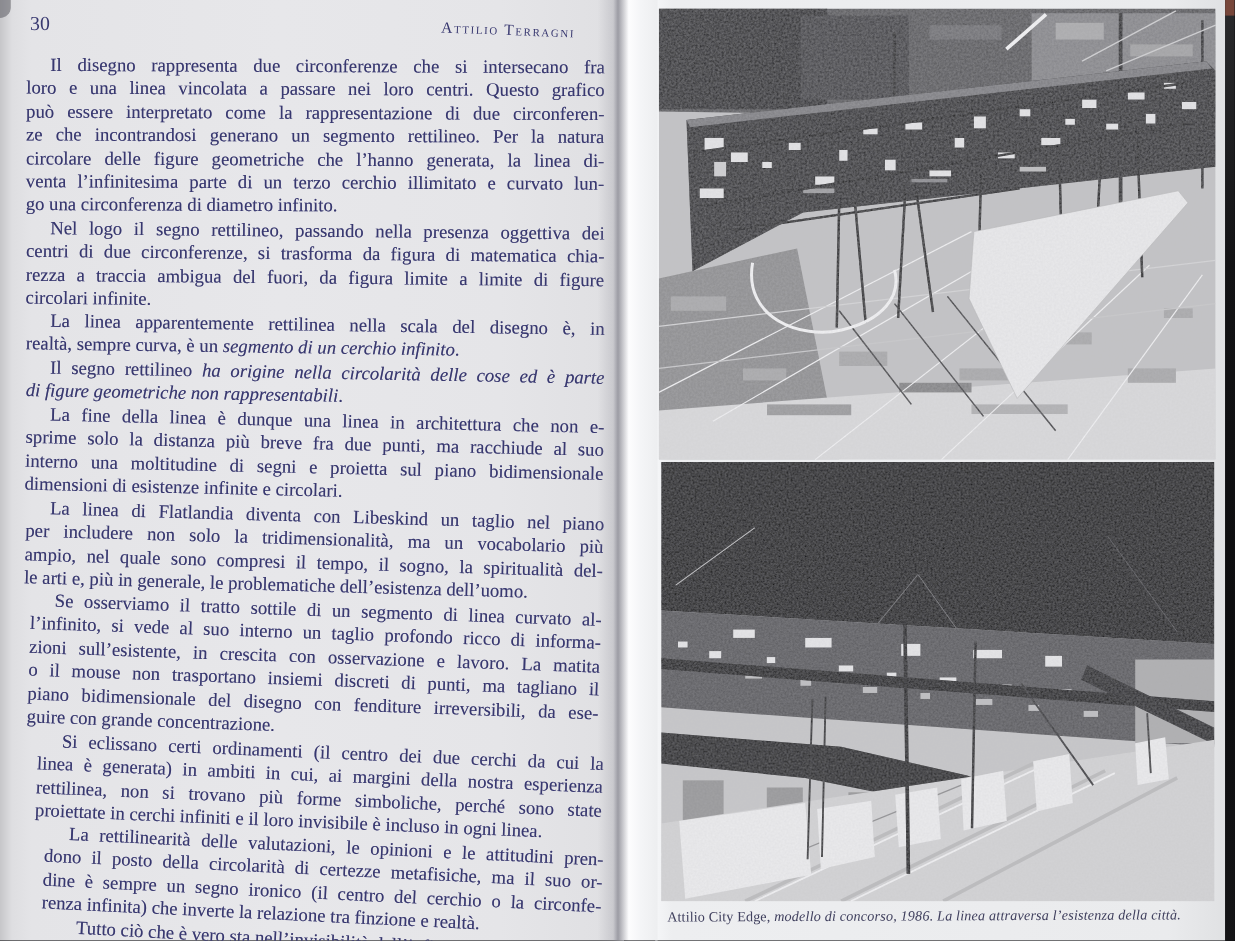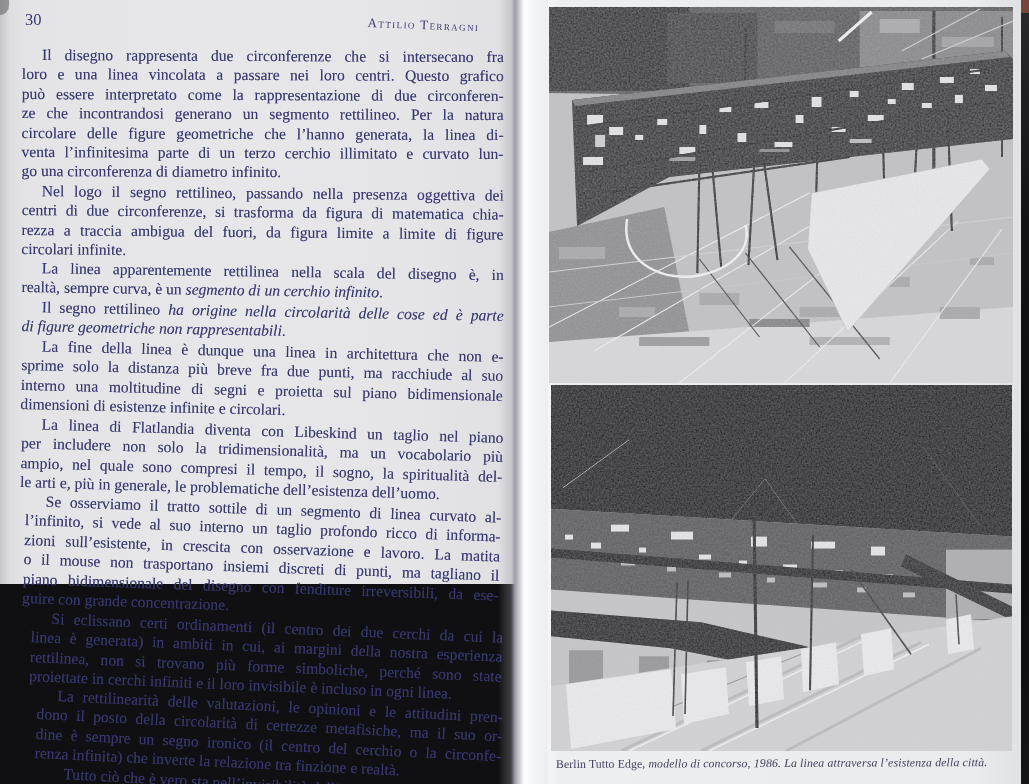--- a/index.html
+++ b/index.html
@@ -1,20 +1,20 @@
 <!DOCTYPE html>
 <html><head>
 <meta charset="utf-8">
 <style>
   html,body{margin:0;padding:0;background:#101012;}
   .stage{position:relative;width:1029px;height:784px;overflow:hidden;
          background:#101012;font-family:"Liberation Serif",serif;}
 
   
-  .page-left{position:absolute;left:0;top:0;width:520px;height:584px;
+  .page-left{position:absolute;left:0;top:0;width:520px;height:784px;
     background:linear-gradient(to right,#c6c6c9 0,#dedee1 10px,#e4e4e7 26px,#e7e7ea 45%,#e5e5e8 80%,#dfdfe2 100%);}
   .corner-smudge{position:absolute;left:0;top:0;width:9px;height:15px;background:#5a5a60;opacity:.55;border-radius:0 0 9px 0;}
   .pageno{position:absolute;left:25px;top:10px;font-size:16.5px;color:#383870;}
   .runhead{position:absolute;left:368px;top:15px;font-size:13px;letter-spacing:1.4px;
     font-variant-caps:small-caps;color:#383870;transform:rotate(2.2deg);transform-origin:0 0;}
   .textcol{position:absolute;left:22px;top:45px;width:482px;color:#383870;
     text-shadow:0 0 .5px rgba(56,56,112,.5);}
   .para{width:482px;transform-origin:0 0;}
   .line{font-size:15.6px;line-height:19.4px;text-align:justify;text-align-last:justify;white-space:nowrap;}
   .line.first{text-indent:20px;}
@@ -330,21 +330,21 @@
           <line x1="137" y1="196" x2="134" y2="330" stroke="#2a2a2c" stroke-width="1.5"></line>
           <line x1="203" y1="126" x2="206" y2="344" stroke="#161618" stroke-width="3"></line>
           <line x1="262" y1="150" x2="259" y2="306" stroke="#222224" stroke-width="2"></line>
           <line x1="300" y1="185" x2="360" y2="270" stroke="#333336" stroke-width="1.5"></line>
           <line x1="405" y1="210" x2="408" y2="260" stroke="#3a3a3c" stroke-width="1.5"></line>
         </g>
       </svg>
     </figure>
 
     <figcaption class="caption">
-      <span>Berlin Tutto Edge,</span><i> modello di concorso, 1986. La linea attraversa l’esistenza della città.</i>
+      <span>Attilio City Edge,</span><i> modello di concorso, 1986. La linea attraversa l’esistenza della città.</i>
     </figcaption>
   </div>
 
   <div class="book-edge">
     <div class="edge-mark"></div>
   </div>
 
 </div>
 
 </body></html>

